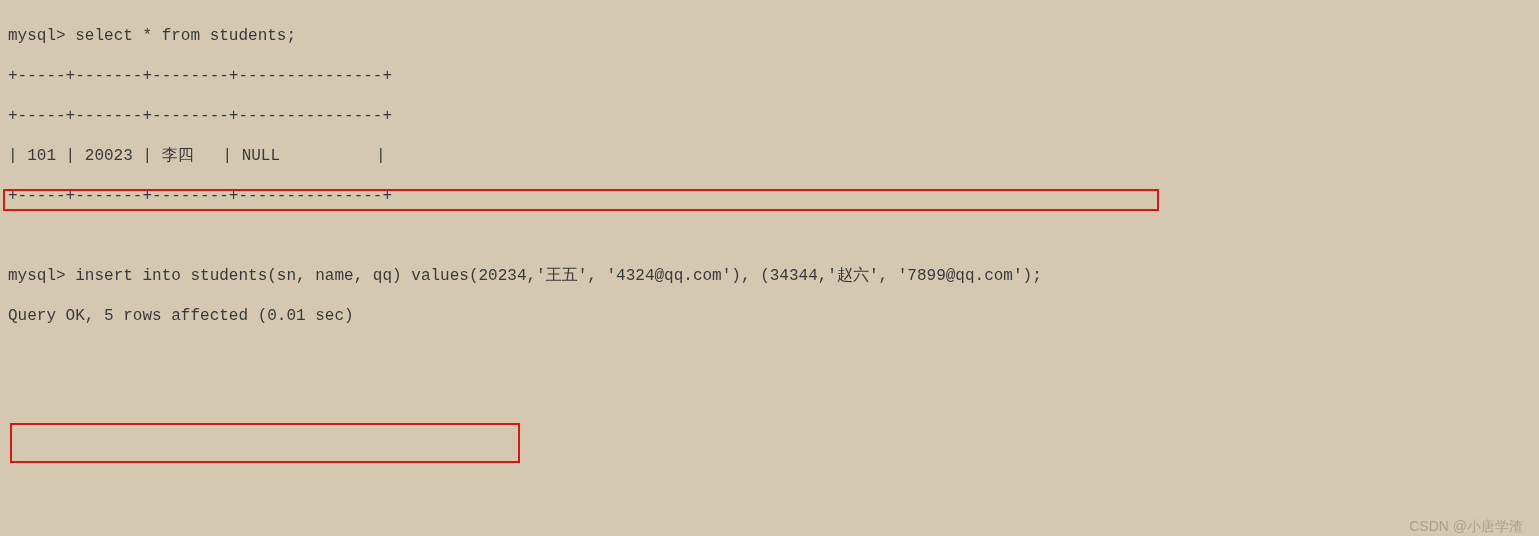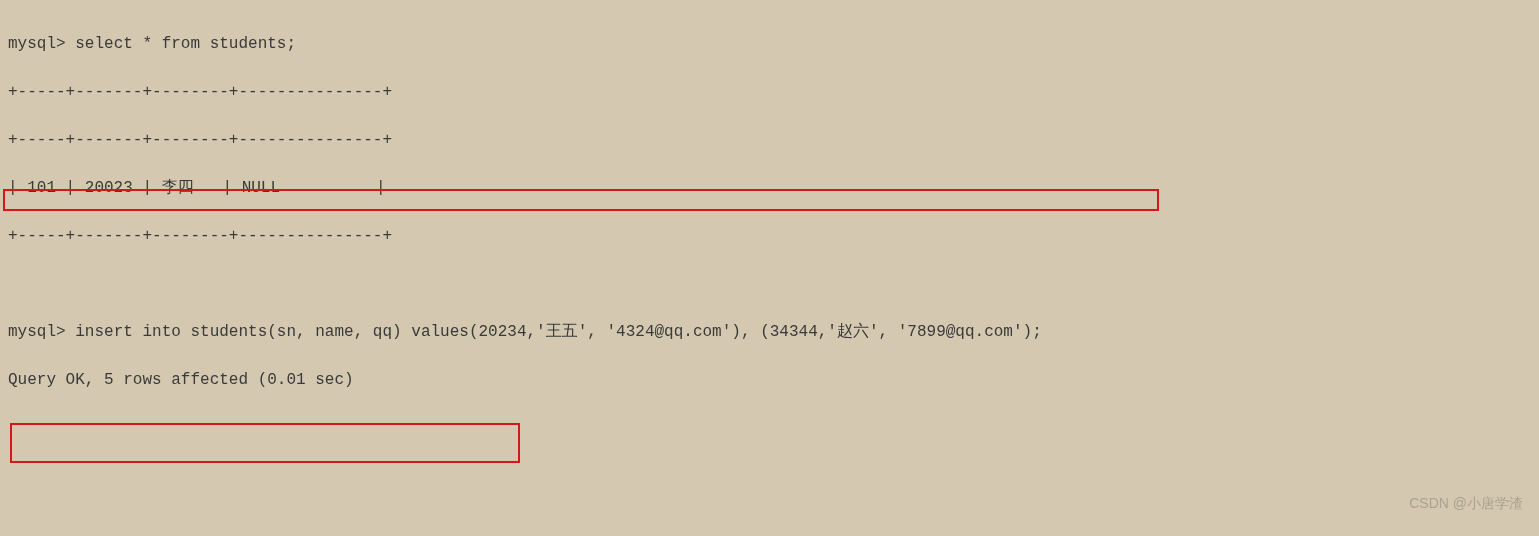--- a/index.html
+++ b/index.html
@@ -36,29 +36,28 @@
       border: 2px solid #d41818;
       top: 423px;
       left: 10px;
       width: 510px;
       height: 40px;
       pointer-events: none;
     }
     .watermark {
       position: absolute;
       right: 16px;
-      bottom: 24px;
+      bottom: 1px;
       color: rgba(90, 90, 90, 0.35);
       font-family: sans-serif;
       font-size: 14px;
       pointer-events: none;
     }
     .line {
       display: block;
-      margin-top: 8px;
     }
   </style>
 </head>
 <body>
 
 <div class="terminal">
 <span class="line"><span>mysql&gt;</span> <span>select * from students;</span></span>
 <span class="line">+-----+-------+--------+---------------+</span>
 <span class="line">+-----+-------+--------+---------------+</span>
 <span class="line">| 101 | 20023 | 李四   | NULL          |</span>

